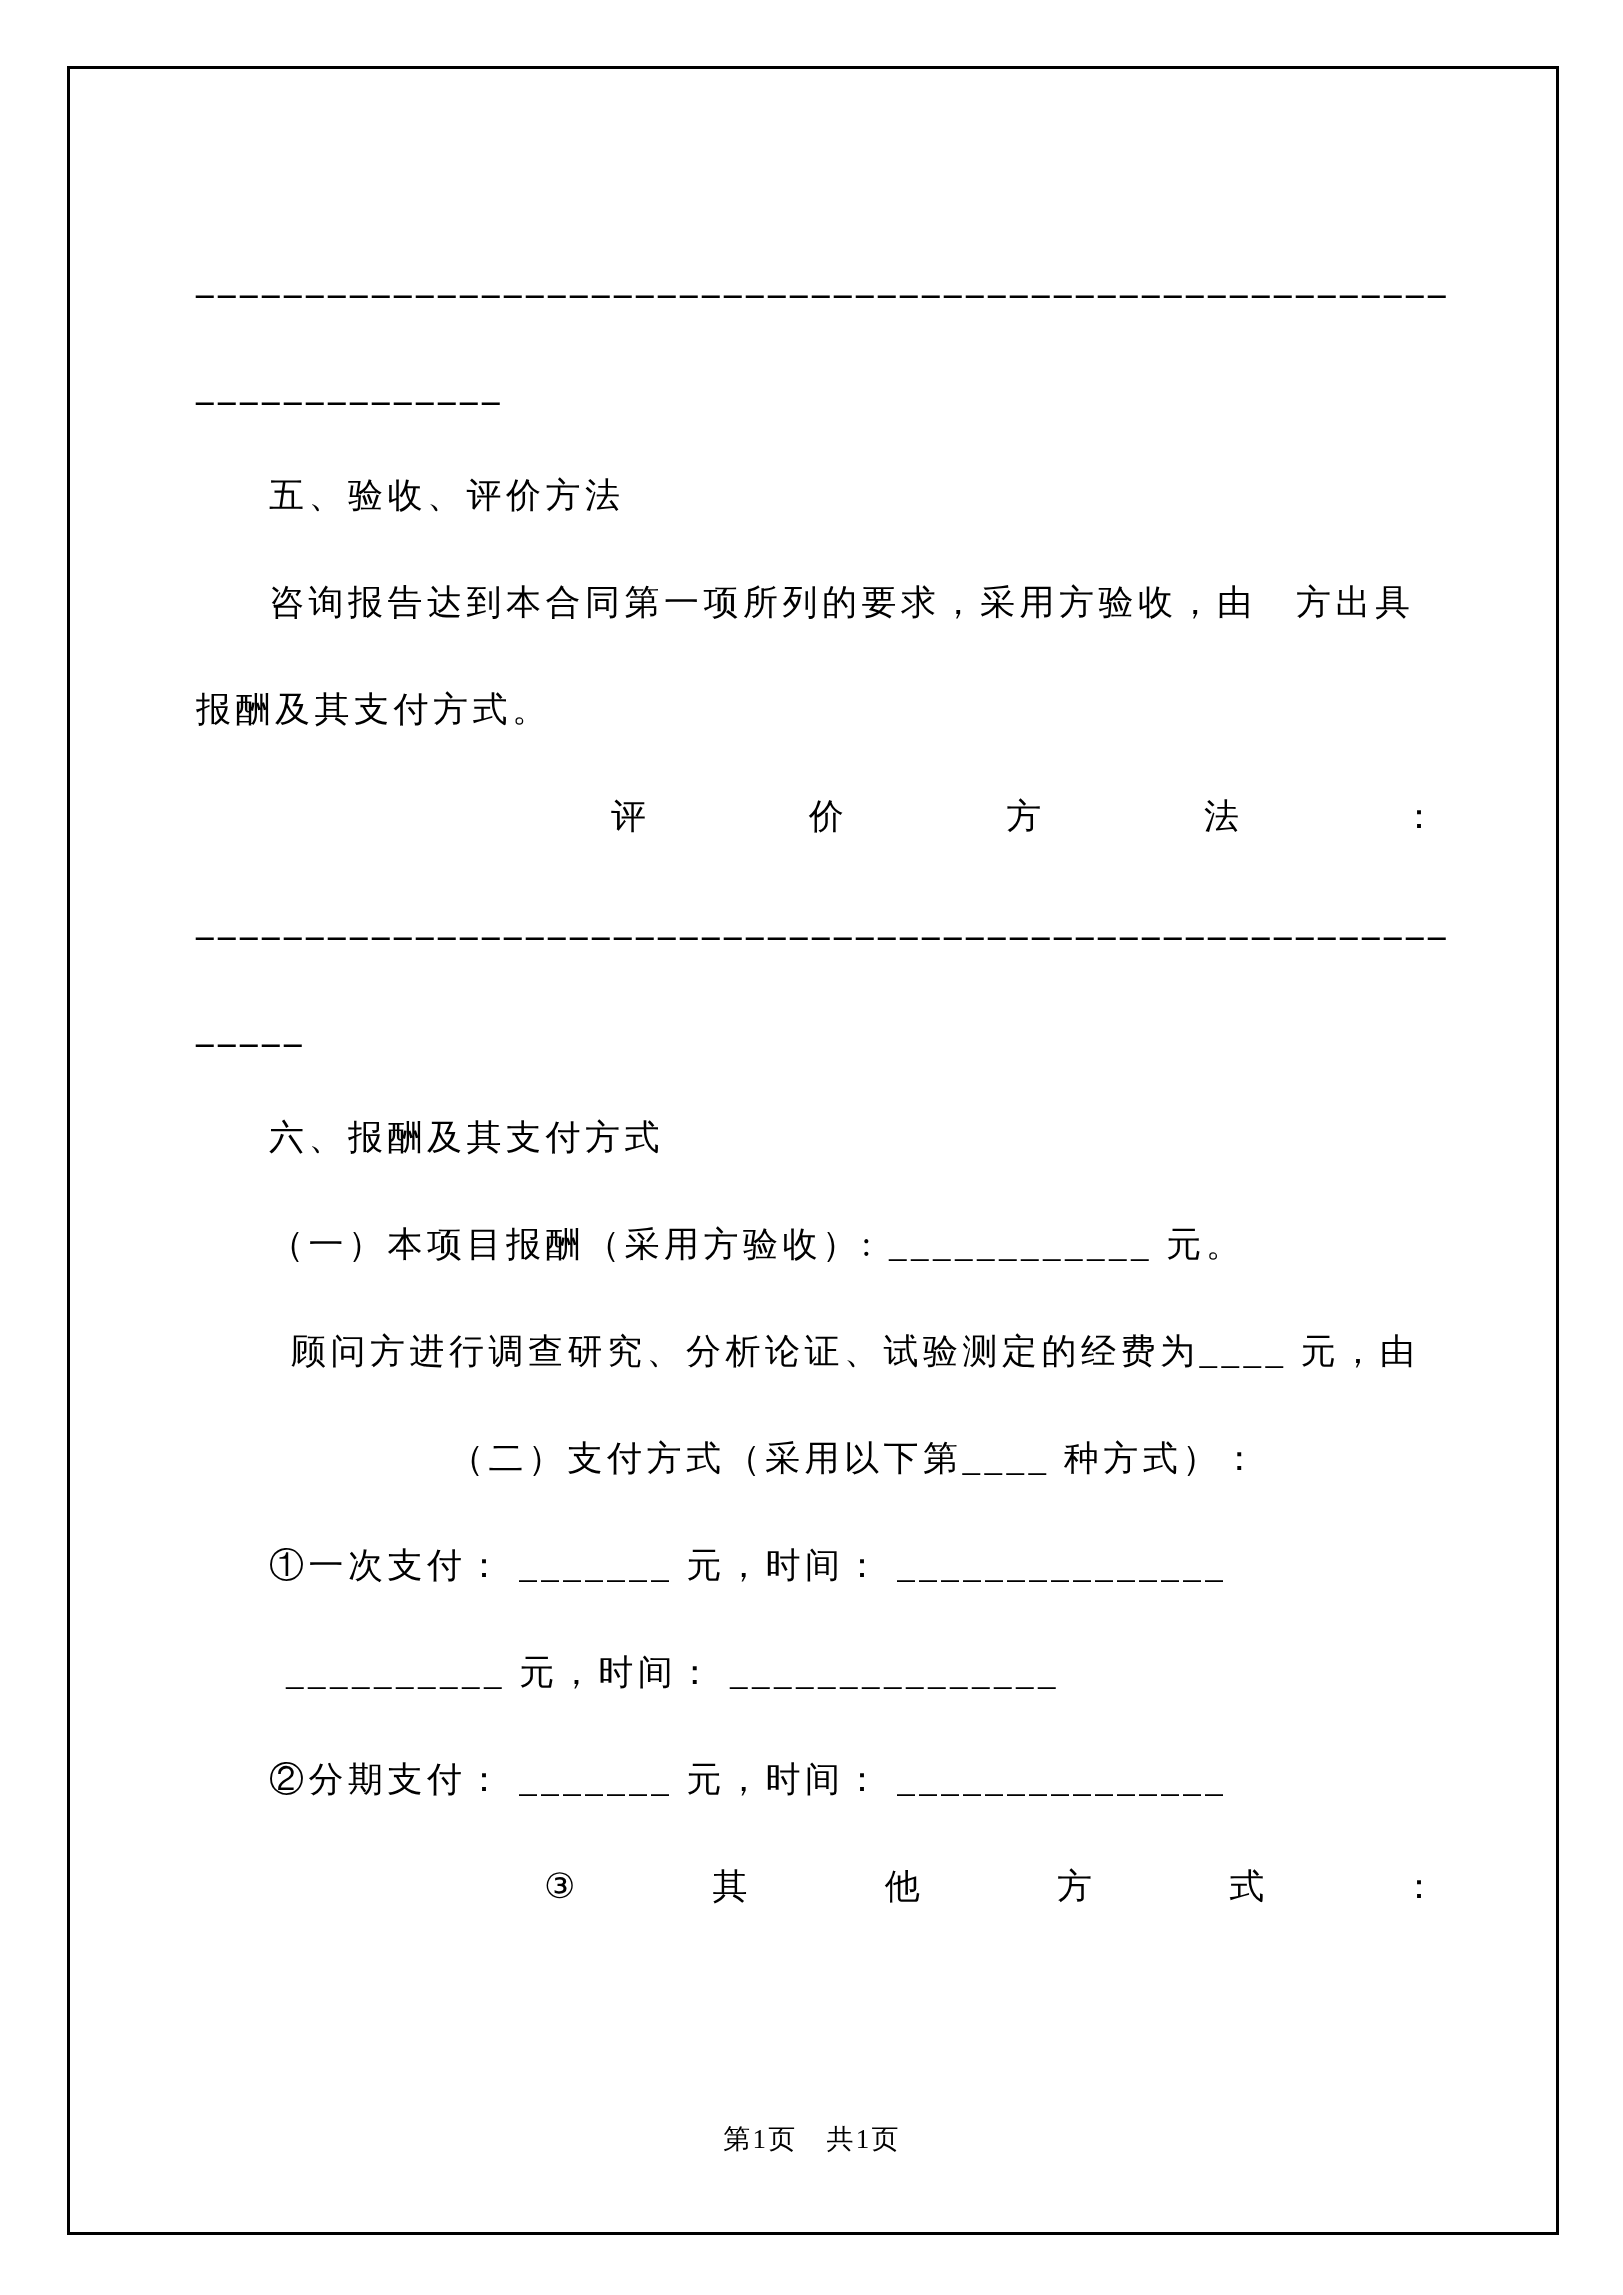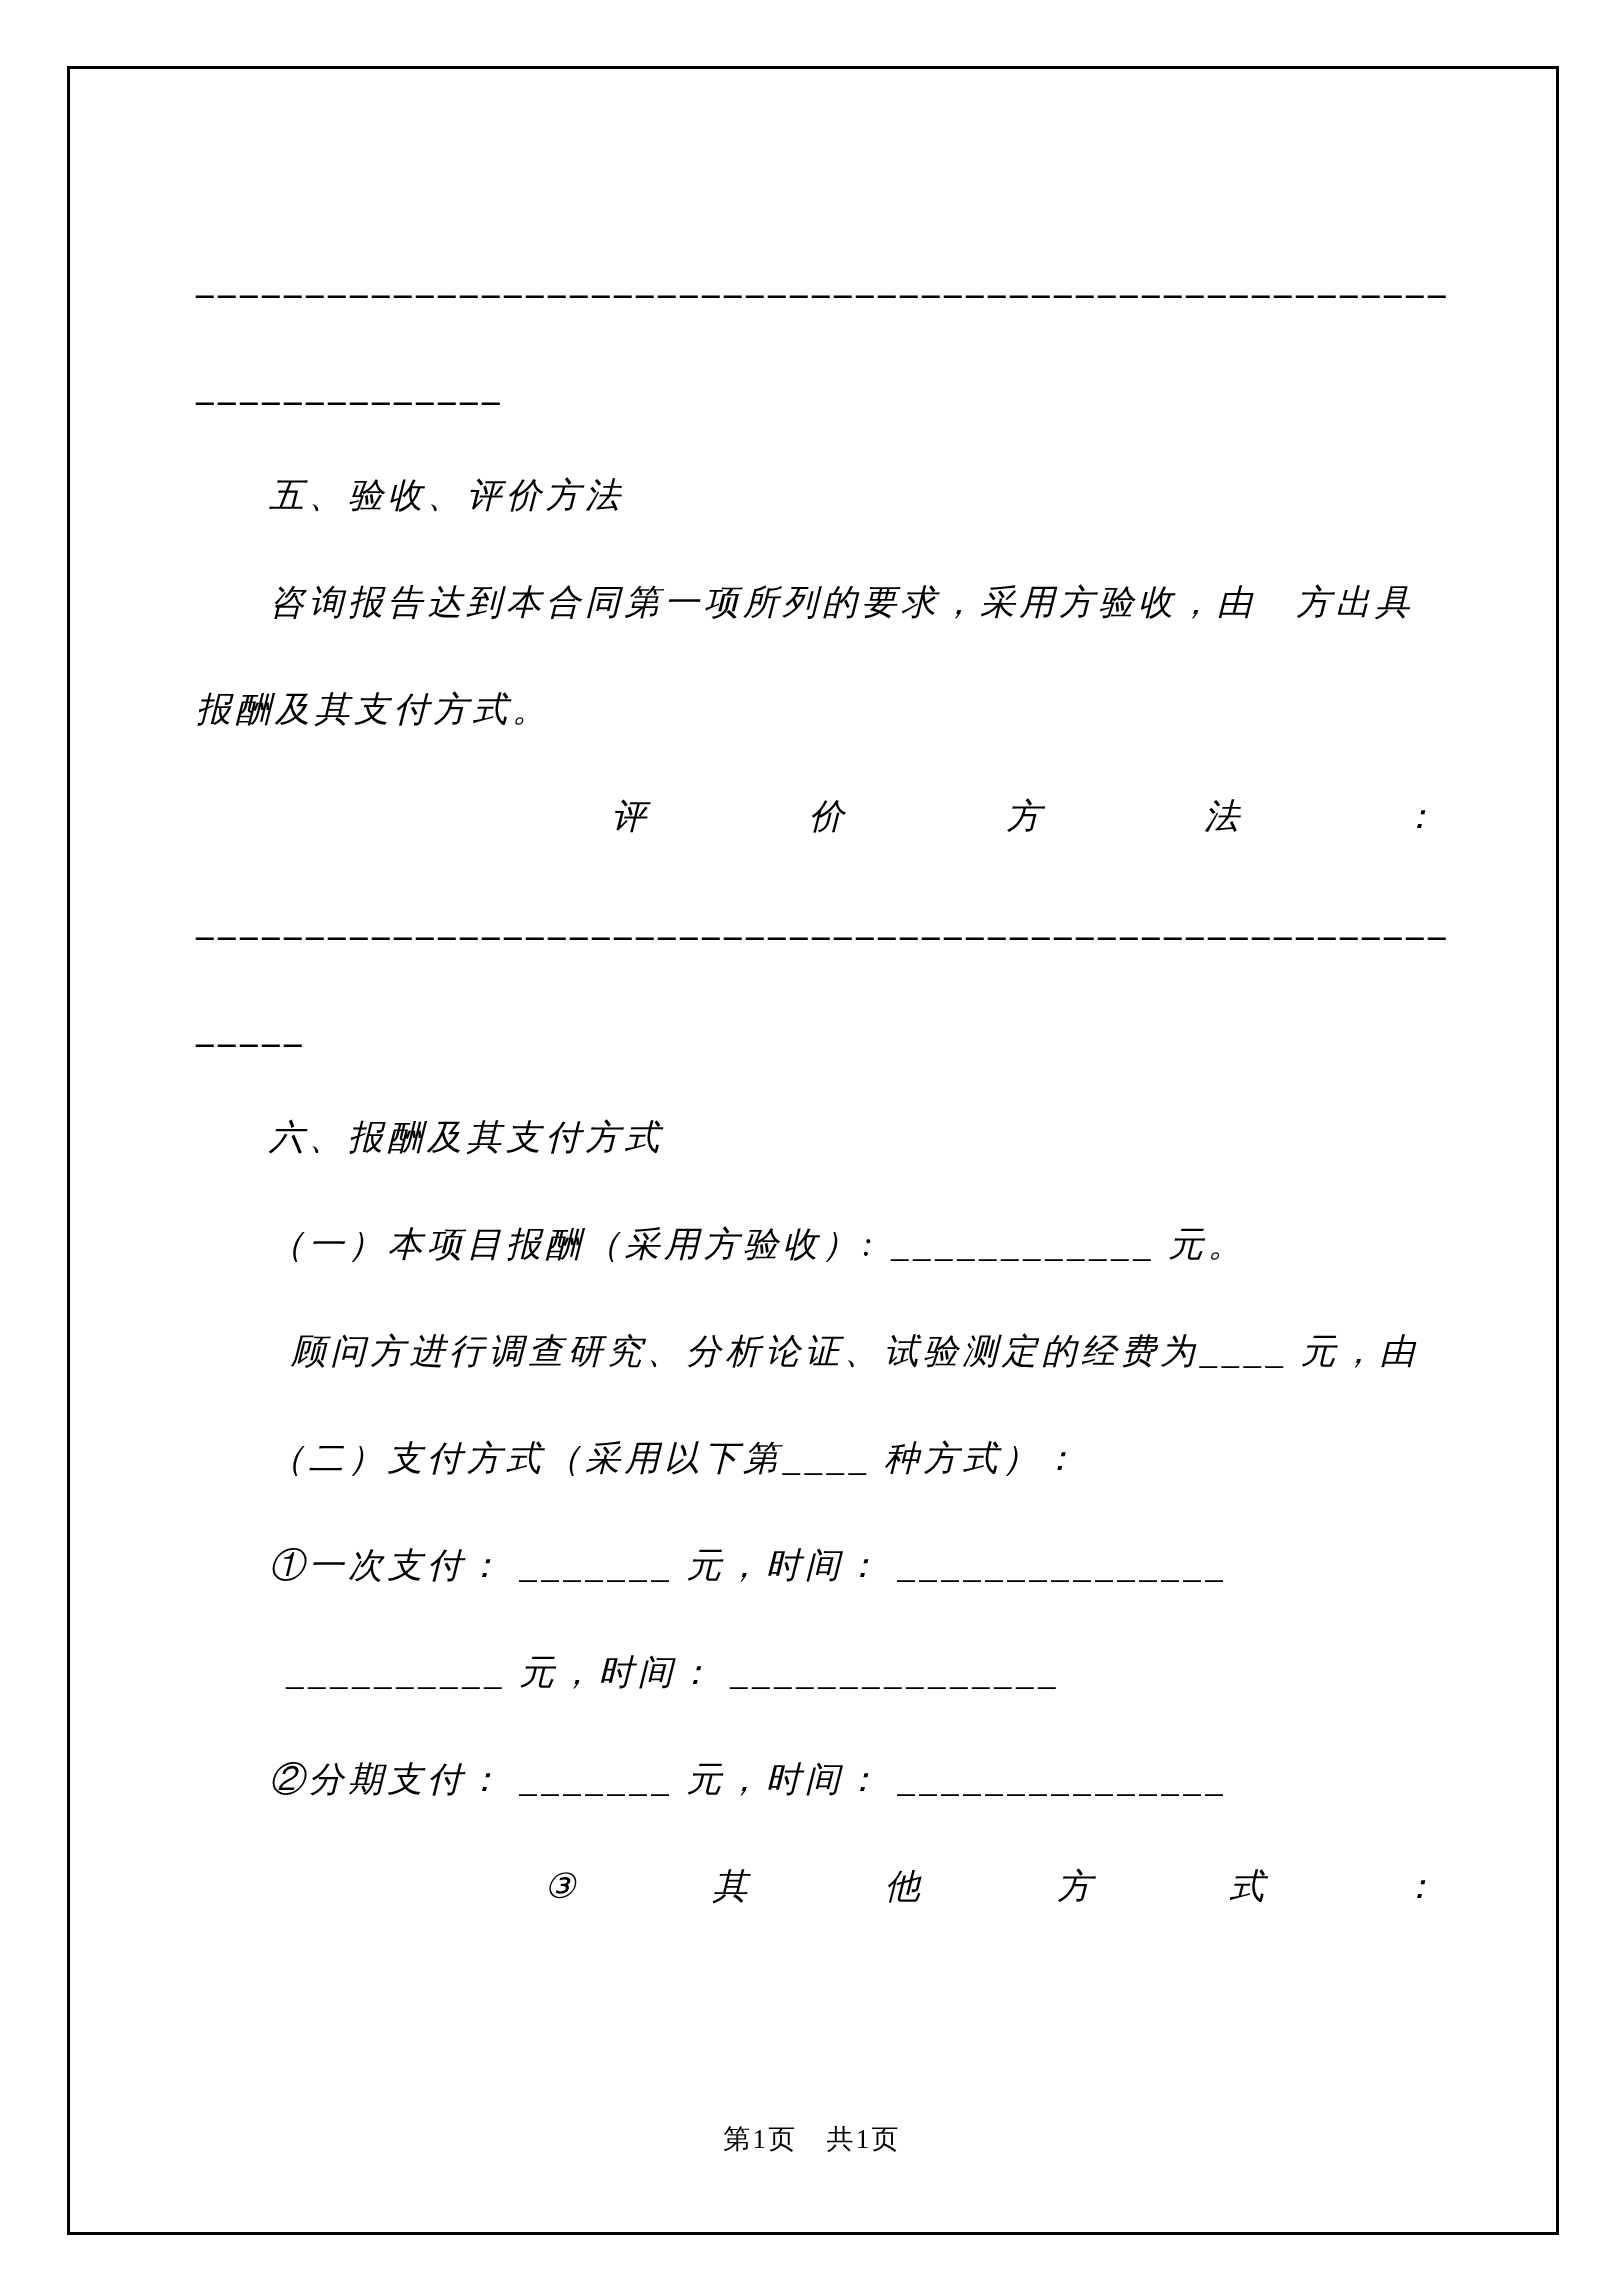--- a/index.html
+++ b/index.html
@@ -27,21 +27,20 @@
     left: 196px;
     top: 228px;
     width: 1245px;
   }
   .line {
     height: 107px;
     line-height: 107px;
     font-size: 35px;
     letter-spacing: 4.5px;
     white-space: nowrap;
-    font-style: italic;
     color: #000000;
     overflow: visible;
   }
   .fill-line {
     font-weight: bold;
     font-style: normal;
   }
   .dist {
     display: flex;
     justify-content: space-between;
@@ -75,21 +74,21 @@
       <span>价</span>
       <span>方</span>
       <span>法</span>
       <span>：</span>
     </div>
     <div class="line fill-line">_________________________________________________________</div>
     <div class="line fill-line">_____</div>
     <div class="line" style="padding-left: 73px;">六、报酬及其支付方式</div>
     <div class="line" style="padding-left: 73px;">（一）本项目报酬（采用方验收）: ____________ 元。</div>
     <div class="line" style="padding-left: 73px; text-align: center;">顾问方进行调查研究、分析论证、试验测定的经费为____ 元，由</div>
-    <div class="line" style="padding-left: 73px;">（二）支付方式（采用以下第____ 种方式）：</div>
+    <div class="line" style="padding-left: 73px; text-align: center;">（二）支付方式（采用以下第____ 种方式）：</div>
     <div class="line" style="padding-left: 73px;">①一次支付： _______ 元，时间： _______________</div>
     <div class="line" style="padding-left: 90px;">__________ 元，时间： _______________</div>
     <div class="line" style="padding-left: 73px;">②分期支付： _______ 元，时间： _______________</div>
     <div class="line dist" style="margin-left: 348px; width: 897px;">
       <span>③</span>
       <span>其</span>
       <span>他</span>
       <span>方</span>
       <span>式</span>
       <span>：</span>

